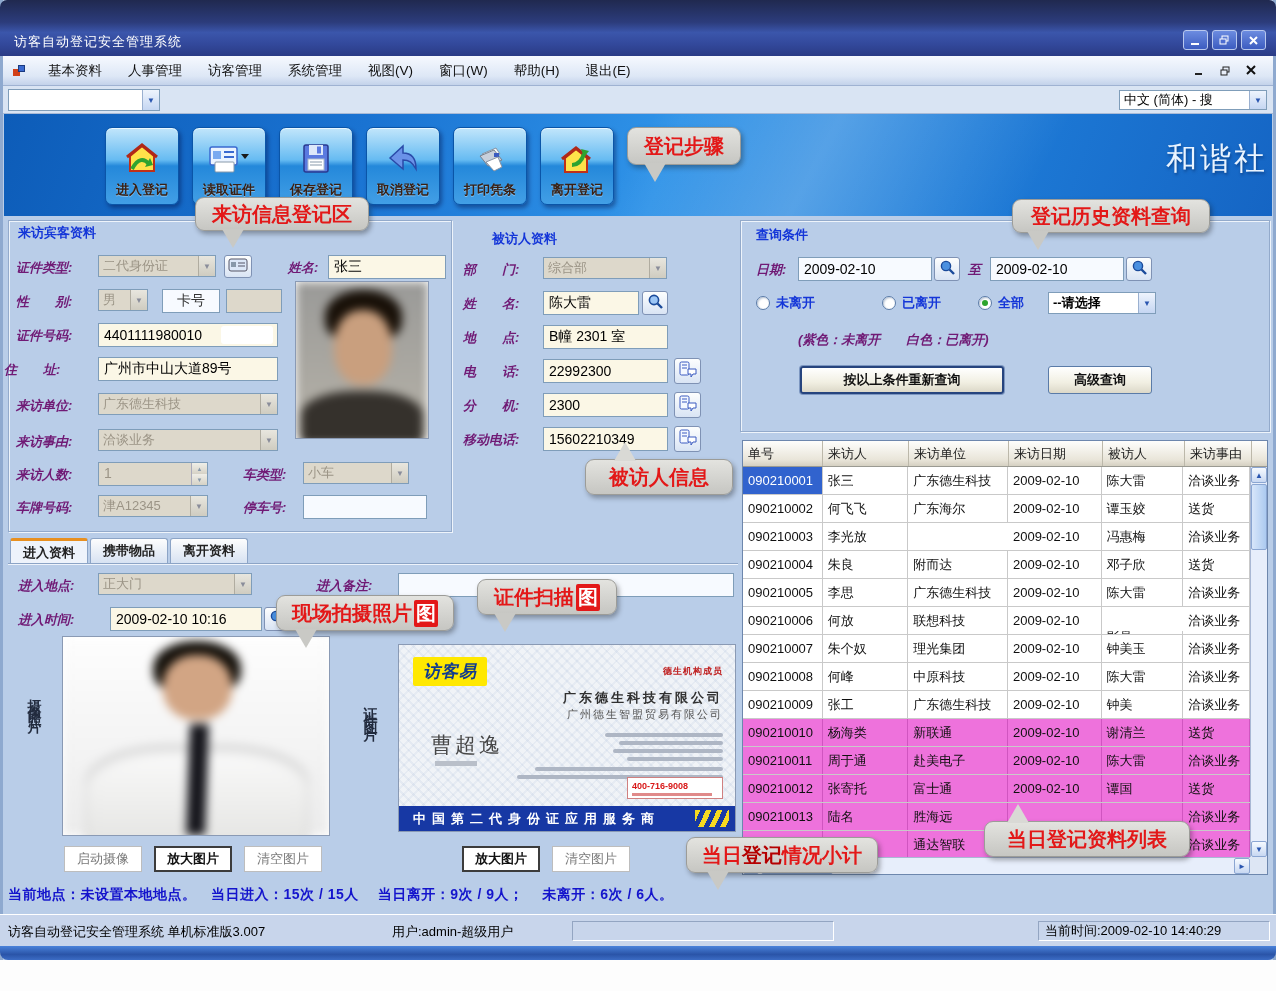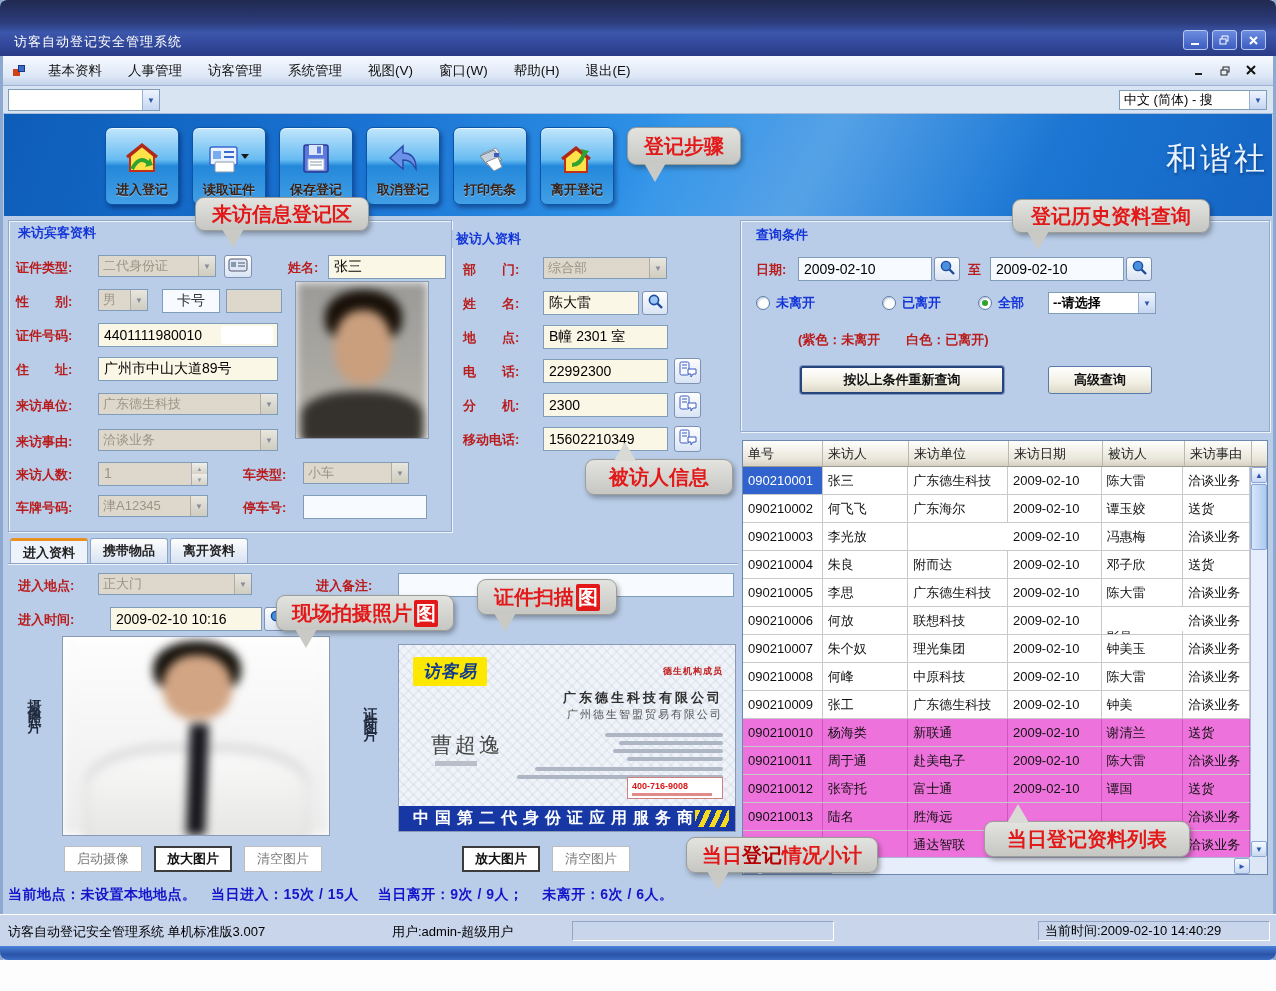--- a/index.html
+++ b/index.html
@@ -39,21 +39,21 @@
 .brand{position:absolute;right:4px;top:24px;font-size:31px;color:#eaf4ff;letter-spacing:3px;text-shadow:1px 2px 3px rgba(0,30,80,.5);}
 .tb-btn{position:absolute;top:13px;width:74px;height:78px;border-radius:7px;cursor:pointer;
 background:linear-gradient(180deg,#c2e6fb 0%,#66bbf2 42%,#2488da 50%,#429fe6 100%);
 border:1px solid #0a55a8;box-shadow:inset 0 1px 0 #e9f7ff,2px 3px 4px rgba(0,10,60,.4);
 display:flex;flex-direction:column;align-items:center;justify-content:flex-end;padding-bottom:5px;}
 .tb-ic{height:44px;display:flex;align-items:center;justify-content:center;}
 .tb-btn .lbl{font-size:13px;color:#3a2013;font-weight:bold;text-shadow:0 1px 0 rgba(255,255,255,.35);}
 
 .groupbox{position:absolute;border:1px solid #93aacb;box-shadow:inset 1px 1px 0 #eef4fb,1px 1px 0 #eef4fb;}
 .gtitle{position:absolute;font-size:13px;font-weight:bold;color:#1436d8;background:#b9cde8;padding:0 4px;}
-.flabel{position:absolute;font-size:13px;font-weight:bold;color:#b91c1c;white-space:nowrap;}
+.flabel{position:absolute;font-size:13px;font-weight:bold;color:#701a75;white-space:nowrap;font-style:italic;}
 .field{position:absolute;height:24px;background:#fbf7e6;border:1px solid #7f9db9;display:flex;align-items:center;overflow:hidden;}
 .field .ival{font-size:14px;color:#000;padding:0 5px;white-space:nowrap;}
 .field.white{background:#f7faff;}
 .field.dim{background:#ddd8cb;}
 .field.dim .ival{color:#9b9486;}
 .censor{position:absolute;right:4px;top:2px;width:52px;height:18px;background:#fff;border-radius:3px;}
 .mini-btn{position:absolute;display:flex;align-items:center;justify-content:center;cursor:pointer;
 background:linear-gradient(#fdfefe,#d9e4f4);border:1px solid #7f92b4;border-radius:3px;}
 .spin{position:absolute;height:24px;background:#ddd8cb;border:1px solid #7f9db9;display:flex;}
 .spin .ival{flex:1;font-size:14px;color:#9b9486;padding:2px 5px;}
@@ -111,21 +111,21 @@
 .card-logo{position:absolute;left:14px;top:12px;background:#ffe800;padding:3px 10px;font-size:17px;font-weight:bold;font-style:italic;color:#103a90;border-radius:2px;letter-spacing:1px;}
 .card-member{position:absolute;right:12px;top:20px;font-size:9px;font-weight:bold;color:#c02020;letter-spacing:1px;}
 .card-co1{position:absolute;right:12px;top:44px;font-size:13px;font-weight:bold;color:#303030;letter-spacing:3px;}
 .card-co2{position:absolute;right:12px;top:62px;font-size:11px;color:#555;letter-spacing:2px;}
 .card-name{position:absolute;left:32px;top:86px;font-size:21px;color:#474747;font-family:"Liberation Serif",serif;letter-spacing:3px;}
 .card-title-bar{position:absolute;left:36px;top:116px;width:42px;height:5px;background:#b9bfc9;}
 .cline{position:absolute;right:12px;height:3.5px;background:#aeb6c4;border-radius:2px;}
 .card-hot{position:absolute;right:12px;bottom:32px;width:96px;height:22px;background:#fff;border:1px solid #d08080;display:flex;flex-direction:column;justify-content:center;padding-left:4px;}
 .card-hot .n{font-size:9px;font-weight:bold;color:#d81818;}
 .card-hot .u{width:80px;height:3px;background:#e08a8a;margin-top:2px;}
-.card-foot{position:absolute;left:0;bottom:0;width:100%;height:25px;background:#1738a4;color:#fff;display:flex;align-items:center;padding-left:14px;font-size:16px;font-weight:bold;letter-spacing:6px;}
+.card-foot{position:absolute;left:0;bottom:0;width:100%;height:25px;background:#1738a4;color:#fff;display:flex;align-items:center;padding-left:14px;font-size:13px;font-weight:bold;letter-spacing:6px;}
 .card-foot .slash{position:absolute;right:6px;top:4px;width:34px;height:17px;
 background:repeating-linear-gradient(115deg,#f5d820 0 5px,#1738a4 5px 10px);}
 
 .callout{position:absolute;z-index:60;background:linear-gradient(#e3e3df,#c6c6c2);border:1px solid #9c9c98;border-radius:9px;
 box-shadow:2px 3px 5px rgba(20,20,20,.35);display:flex;align-items:center;justify-content:center;
 font-size:20px;font-weight:bold;color:#e31818;white-space:nowrap;}
 .callout .hl{background:#e31818;color:#fff;padding:0 2px;margin-left:2px;border-radius:2px;}
 .callout .bd{color:#b50000;}
 .tail{position:absolute;width:0;height:0;border-left:11px solid transparent;border-right:11px solid transparent;}
 .tail.down{border-top:19px solid #c9c9c5;bottom:-18px;}
@@ -317,21 +317,21 @@
     <div class="field dim" style="left:226px;top:289px;width:56px;">
         <span class="ival"></span>
       </div>
 
     <span class="flabel" style="left:16px;top:327px;">证件号码:</span>
     <div class="field" style="left:98px;top:323px;width:180px;">
       <span class="ival">4401111980010</span>
       <span class="censor"></span>
     </div>
 
-    <span class="flabel" style="left:16px;top:361px;">住　　址:</span>
+    <span class="flabel" style="left:4px;top:361px;">住　　址:</span>
     <div class="field" style="left:98px;top:357px;width:180px;">
         <span class="ival">广州市中山大道89号</span>
       </div>
 
     <span class="flabel" style="left:16px;top:397px;">来访单位:</span>
     <div class="combo disabled" style="left:98px;top:393px;width:180px;">
       <span class="cval">广东德生科技</span>
         <span class="carrow">▼</span>
     </div>
 
@@ -367,21 +367,21 @@
 
     <div class="photo" style="left:295px;top:281px;width:134px;height:158px;">
       <div class="blurwrap">
           <div class="p1-bg"></div>
           <div class="p1-hair"></div>
           <div class="p1-face"></div>
           <div class="p1-body"></div>
         </div>
     </div>
 
-    <span class="gtitle" style="left:452px;top:230px;">被访人资料</span>
+    <span class="gtitle" style="left:488px;top:230px;">被访人资料</span>
 
     <span class="flabel" style="left:463px;top:261px;">部　　门:</span>
     <div class="combo disabled" style="left:543px;top:257px;width:124px;">
       <span class="cval">综合部</span>
         <span class="carrow">▼</span>
     </div>
 
     <span class="flabel" style="left:463px;top:295px;">姓　　名:</span>
     <div class="field" style="left:543px;top:291px;width:96px;">
         <span class="ival">陈大雷</span>

